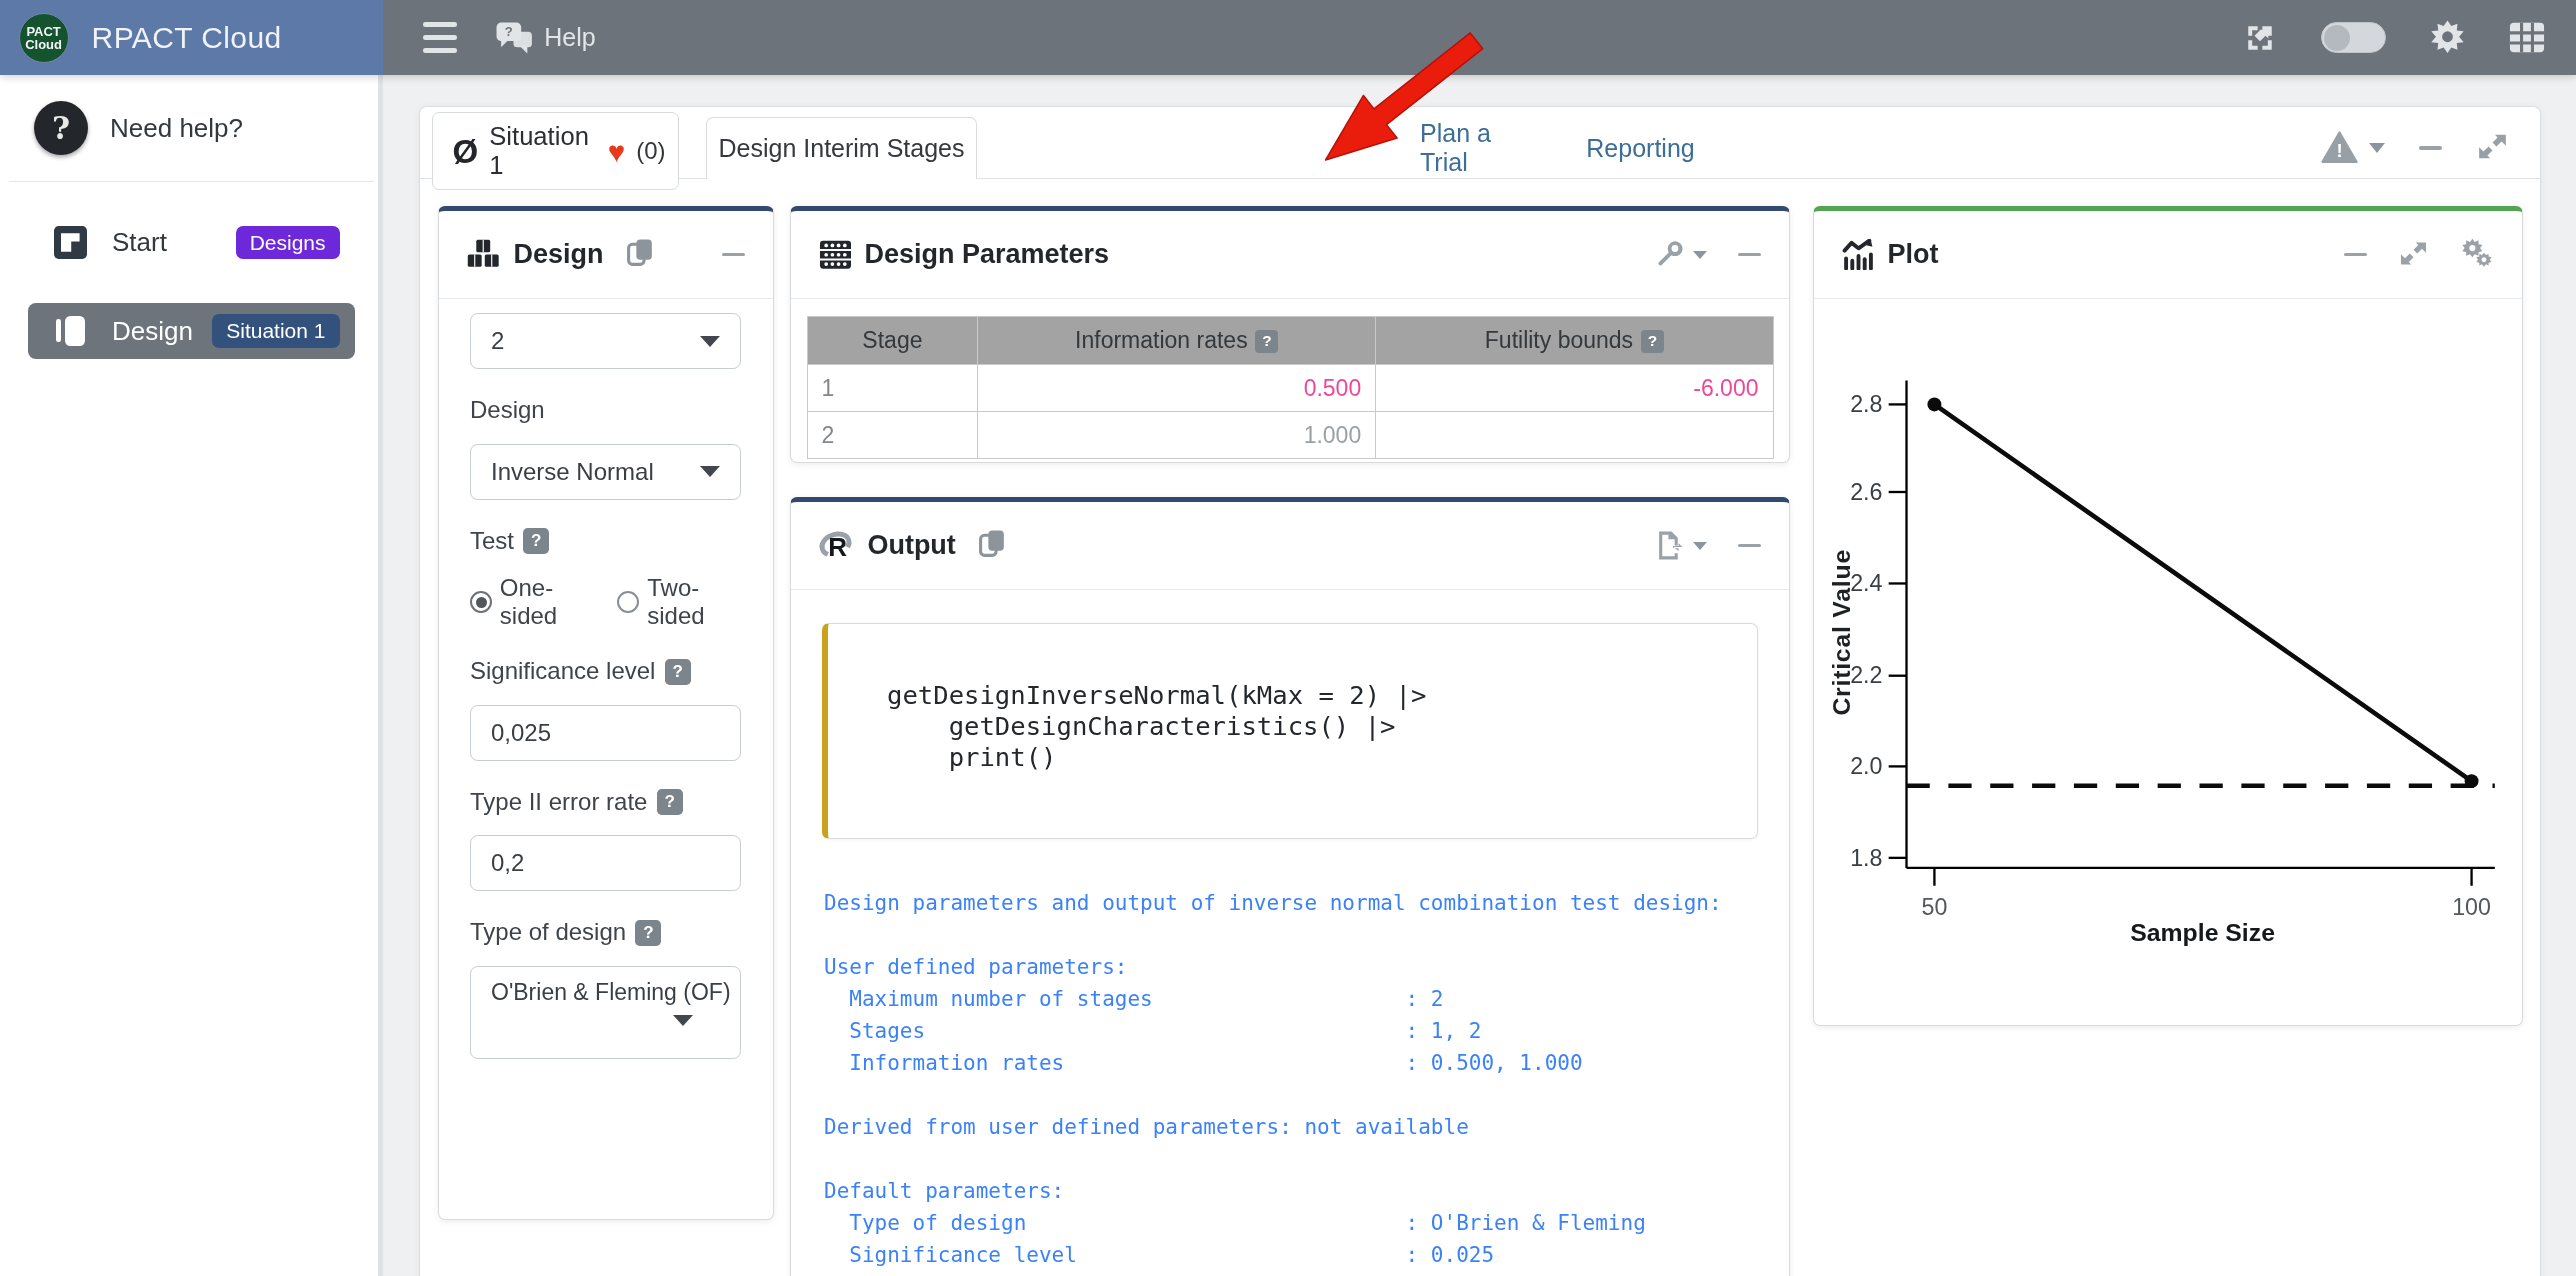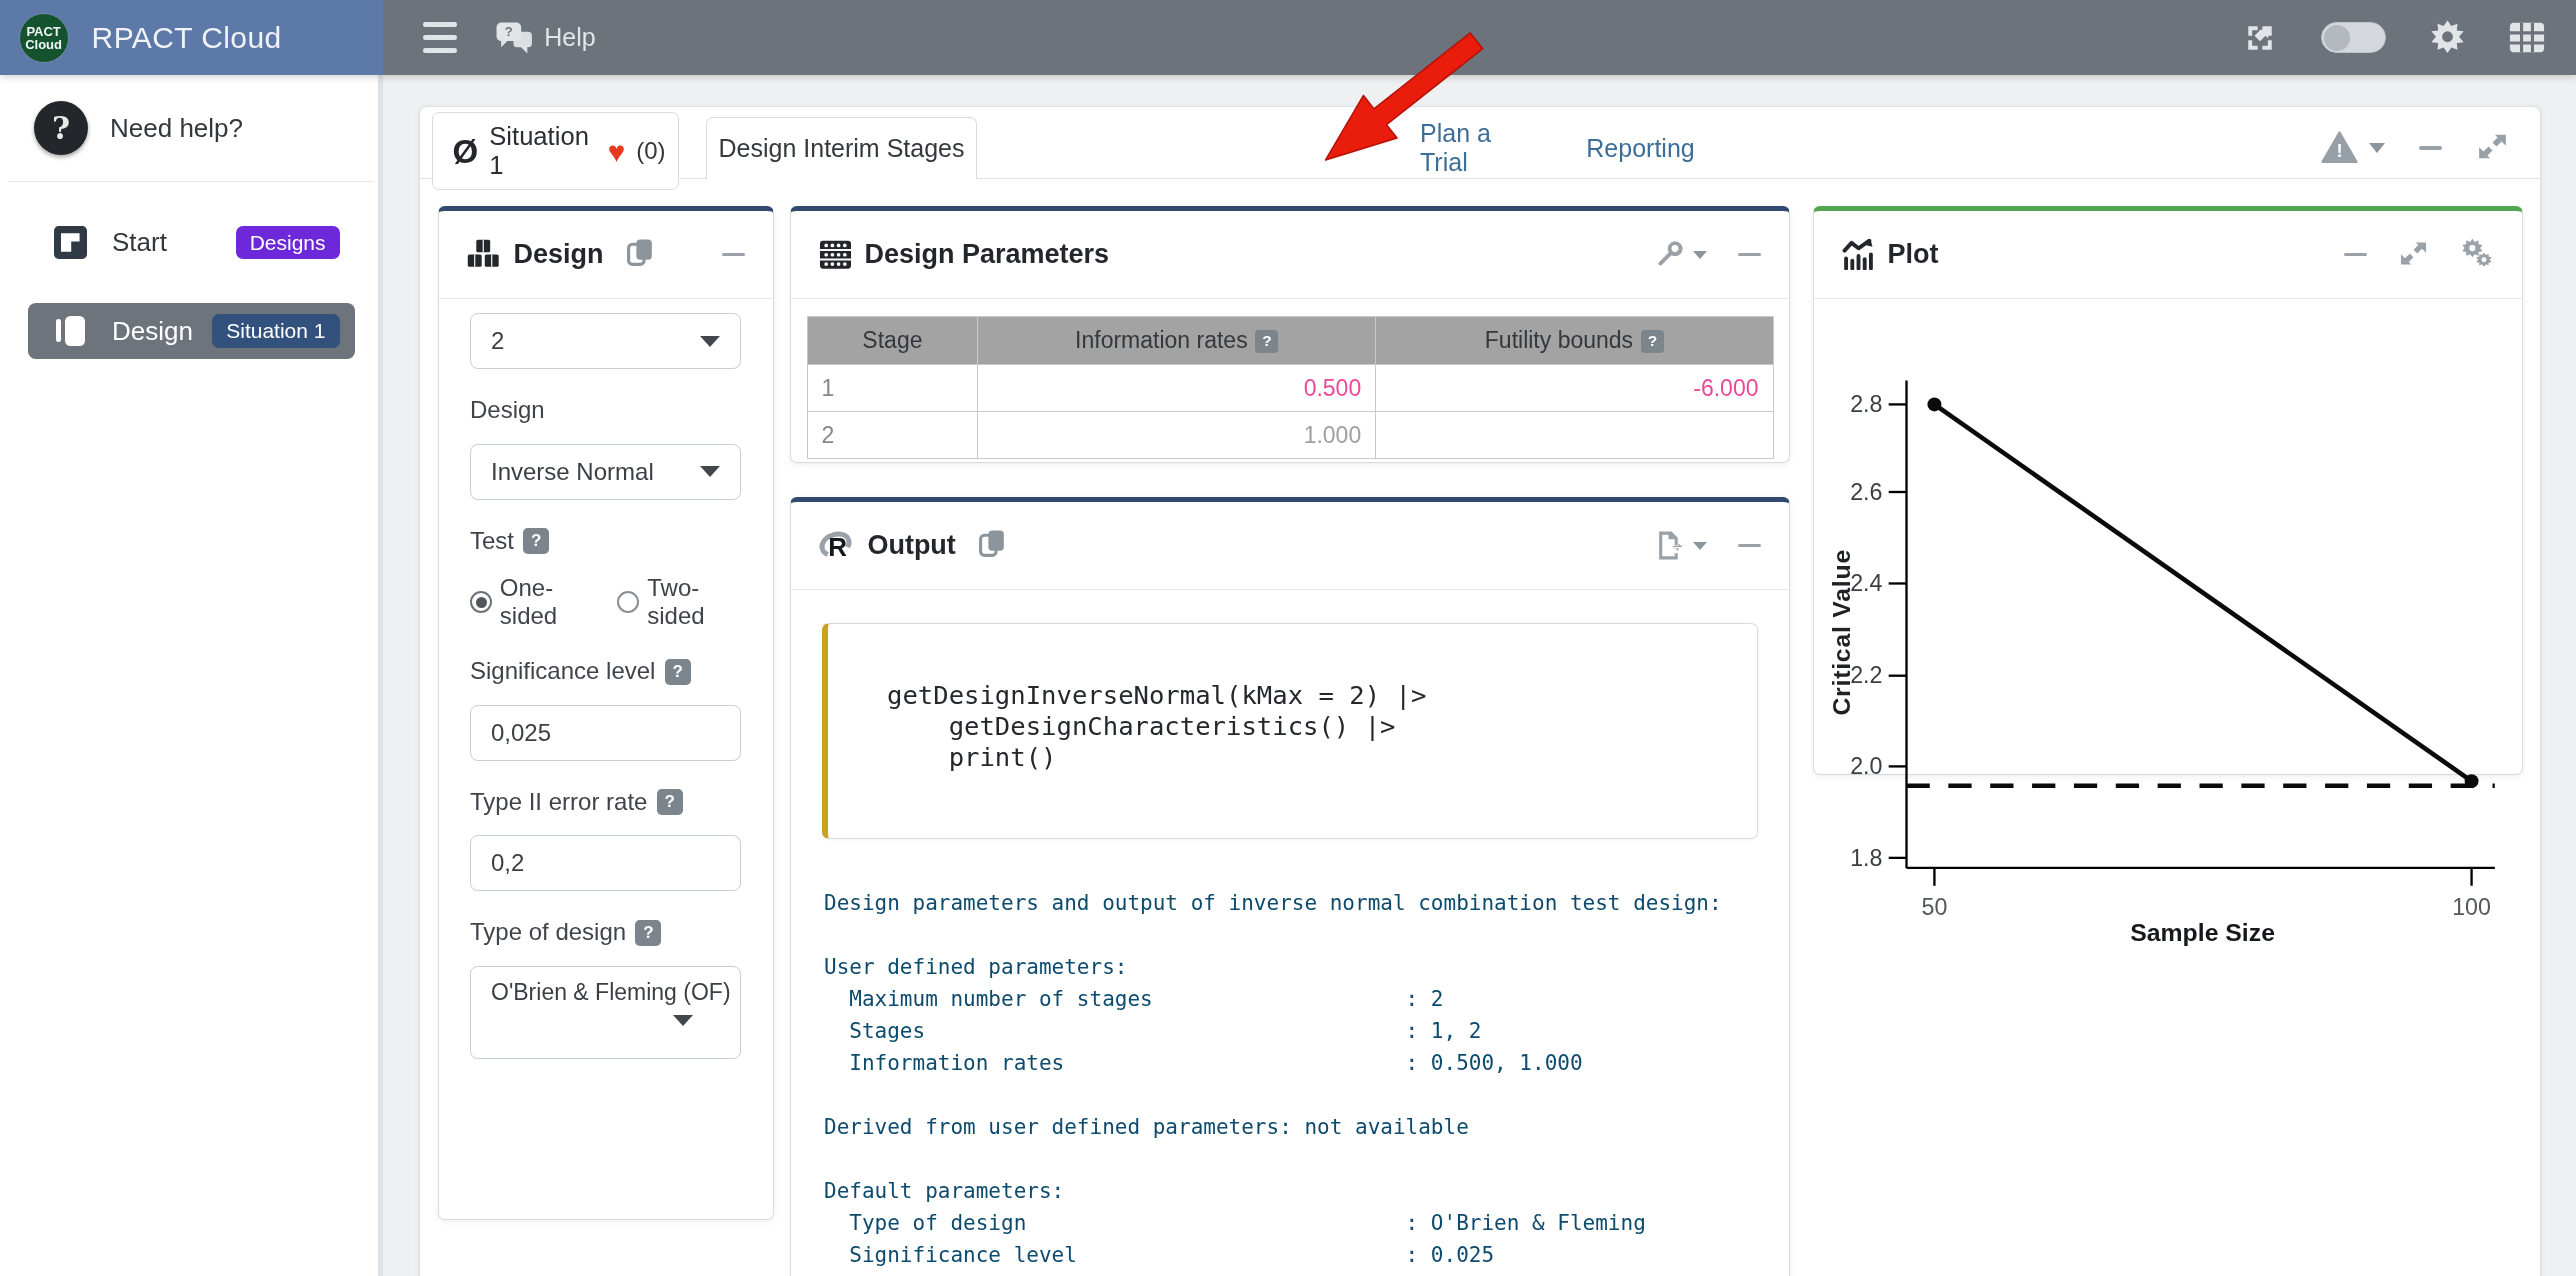--- a/index.html
+++ b/index.html
@@ -58,21 +58,21 @@
   .caret { width:0; height:0; border-left:8.5px solid transparent; border-right:8.5px solid transparent; border-top:10px solid #8d959c; display:inline-block; }
   .minus-btn { width:23px; height:3.9px; background:#9aa1a8; border-radius:2.3px; display:inline-block; }
   
   .panel { position:absolute; background:#fff; border:0.8px solid #d8dbde; border-top:5.4px solid #324a70; border-radius:7px; box-shadow:0 1.6px 6.2px rgba(0,0,0,.07); }
   .panel-header { height:88px; display:flex; align-items:center; padding:0 28px; border-bottom:0.8px solid #e8eaec; gap:12.4px; }
   .panel-title { font-size:27px; font-weight:600; color:#23272c; }
   .ph-right { margin-left:auto; display:flex; align-items:center; gap:31px; }
   .design-panel { left:18px; top:99px; width:336px; height:1014px; }
   .params-panel { left:370px; top:99px; width:1000px; height:257px; }
   .output-panel { left:370px; top:390px; width:1000px; height:853px; }
-  .plot-panel  { left:1393px; top:99px; width:710px; height:569px; border-top-color:#53a551; }
+  .plot-panel  { left:1393px; top:99px; width:710px; height:820px; border-top-color:#53a551; }
   
   .design-body { padding:14px 31px; }
   .f-label { font-size:24px; color:#3f444a; line-height:36px; margin:23px 0 15.5px; }
   .qbadge { display:inline-flex; width:26px; height:26px; background:#7d858c; color:#fff; border-radius:4.7px; align-items:center; justify-content:center; font-size:17px; font-weight:700; margin-left:9.3px; vertical-align:2.3px; }
   .selectbox, .textinput { width:271px; height:56px; border:0.8px solid #c8cdd2; border-radius:7.8px; background:#fff; font-size:24px; color:#3a3f44; padding:0 20px; display:flex; align-items:center; }
   .selectbox { justify-content:space-between; cursor:pointer; }
   .sel-caret { width:0; height:0; border-left:10px solid transparent; border-right:10px solid transparent; border-top:11.6px solid #41474c; }
   .textinput { font-family:"Liberation Sans",sans-serif; }
   input.textinput { outline:none; }
   .selectbox.tall { height:93px; align-items:flex-start; padding-top:12.4px; position:relative; white-space:nowrap; font-size:23px; padding-right:12.4px; }
@@ -87,21 +87,21 @@
   .dp-table { width:100%; border-collapse:collapse; font-size:23px; }
   .dp-table th { background:#a3a3a3; border:0.8px solid #c9c9c9; font-weight:400; color:#33383c; height:48px; text-align:center; }
   .dp-table td { border:0.8px solid #c9c9c9; height:47px; padding:0 14px; }
   .td-stage { color:#83878b; width:174px; }
   .td-val { text-align:right; color:#ec4899; width:406px; }
   .td-val.dim { color:#9aa0a5; }
   .th-q { display:inline-flex; width:23px; height:23px; background:#7d858c; color:#fff; border-radius:3.9px; align-items:center; justify-content:center; font-size:15.5px; font-weight:700; margin-left:7.8px; vertical-align:1.6px; }
   
   .code-card { margin:33px 31px 0 31px; border:0.8px solid #d9dcdf; border-left:6.2px solid #c9a21b; border-radius:7px; padding:56px 15.5px 65px 59px; box-shadow:0 0.8px 3.1px rgba(0,0,0,.05); }
   .code-pre { font-family:"DejaVu Sans Mono", monospace; font-size:25.6px; line-height:31px; color:#24282c; white-space:pre; }
-  .out-pre { margin:48px 0 0 33px; font-family:"DejaVu Sans Mono", monospace; font-size:21px; line-height:32px; color:#0c4a6e; white-space:pre; }
+  .out-pre { margin:48px 0 0 33px; font-family:"DejaVu Sans Mono", monospace; font-size:21px; line-height:32px; color:#3b82f6; white-space:pre; }
   
   .r-logo { position:relative; width:36px; height:31px; flex:0 0 auto; }
   .r-logo .ring { position:absolute; left:0; top:1.6px; width:33px; height:25px; border:5.4px solid #9aa1a8; border-radius:50%; border-bottom-color:transparent; transform:rotate(-20deg); }
   .r-logo .rchar { position:absolute; left:9.3px; top:1.6px; font-size:26px; font-weight:700; color:#15191d; }
   
   .plot-body { position:relative; height:648px; }
   .plot-body svg { position:absolute; left:0; top:0; }
   
   .arrow-annot { position:absolute; left:1310px; top:23px; z-index:30; }
 </style>

